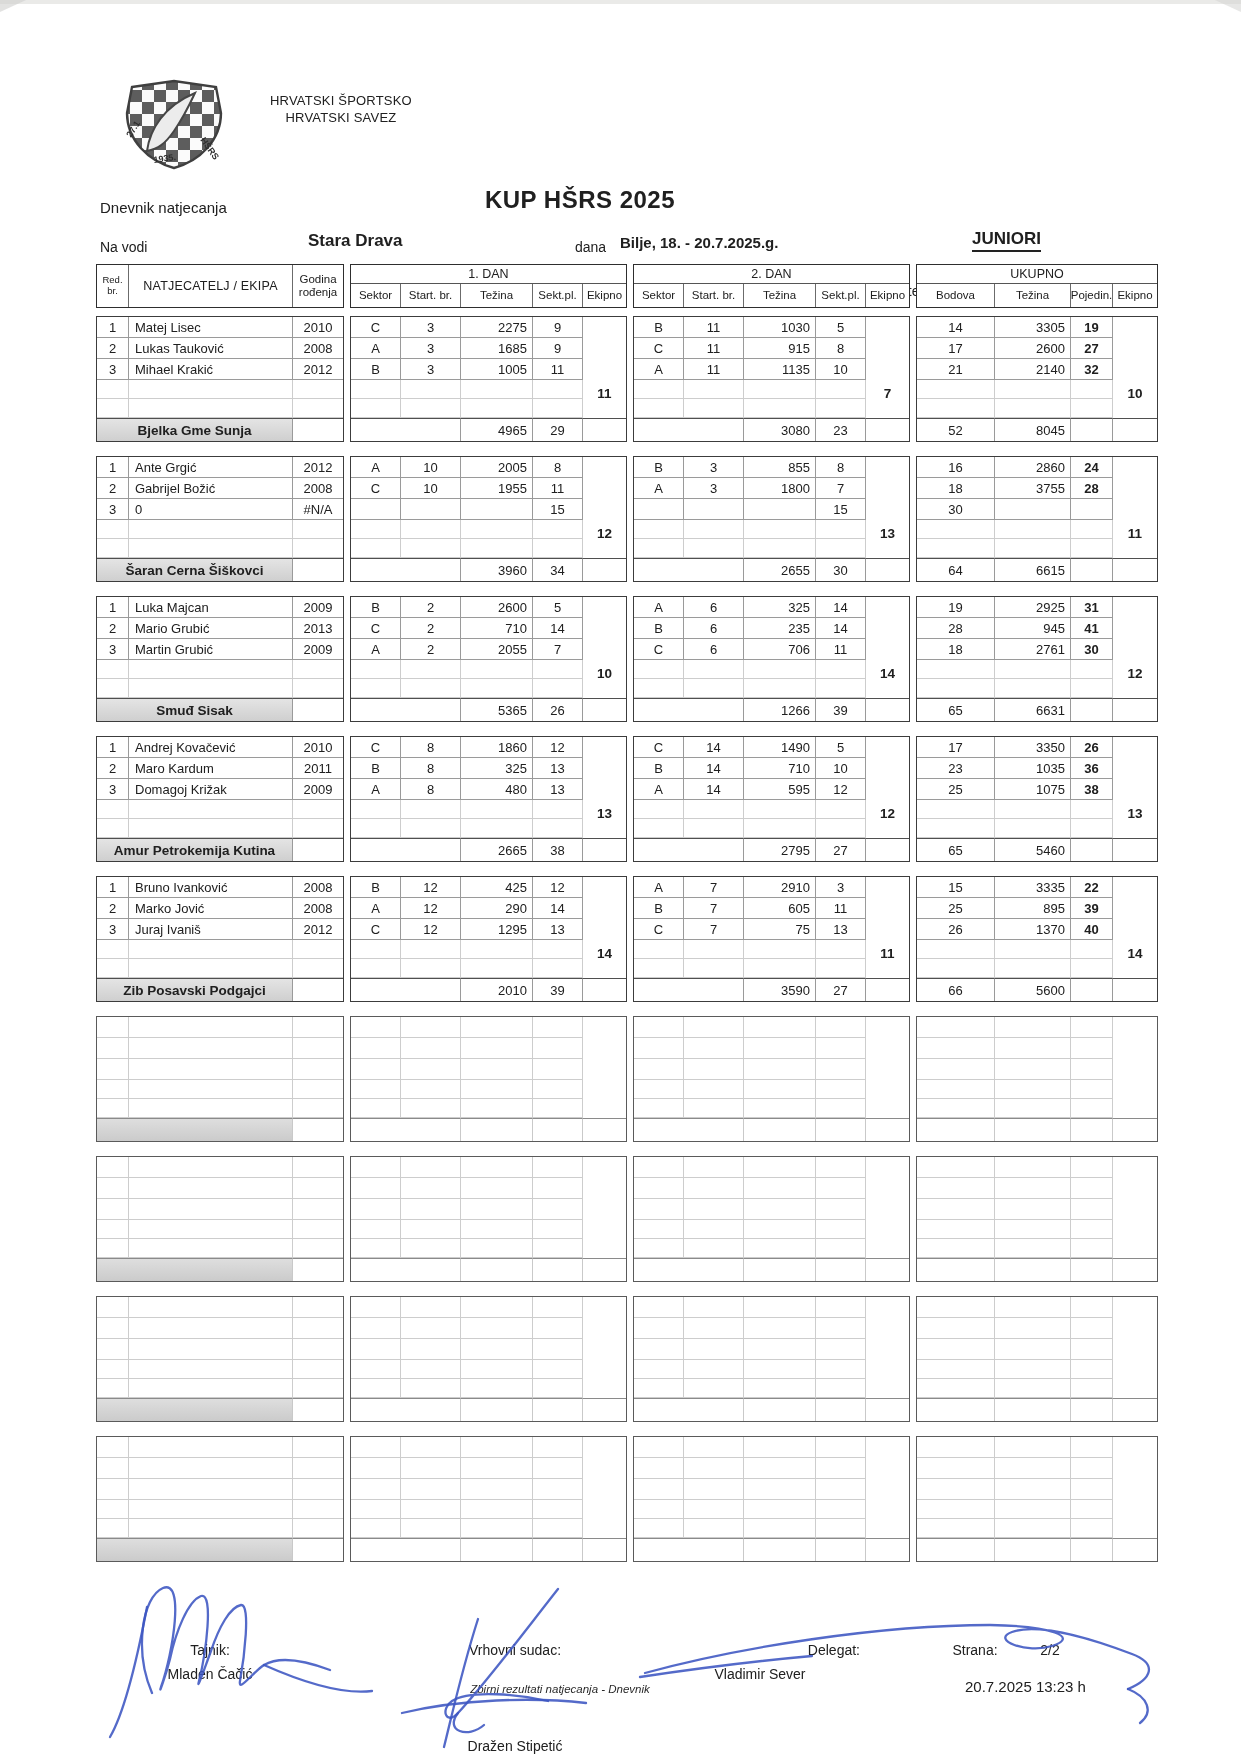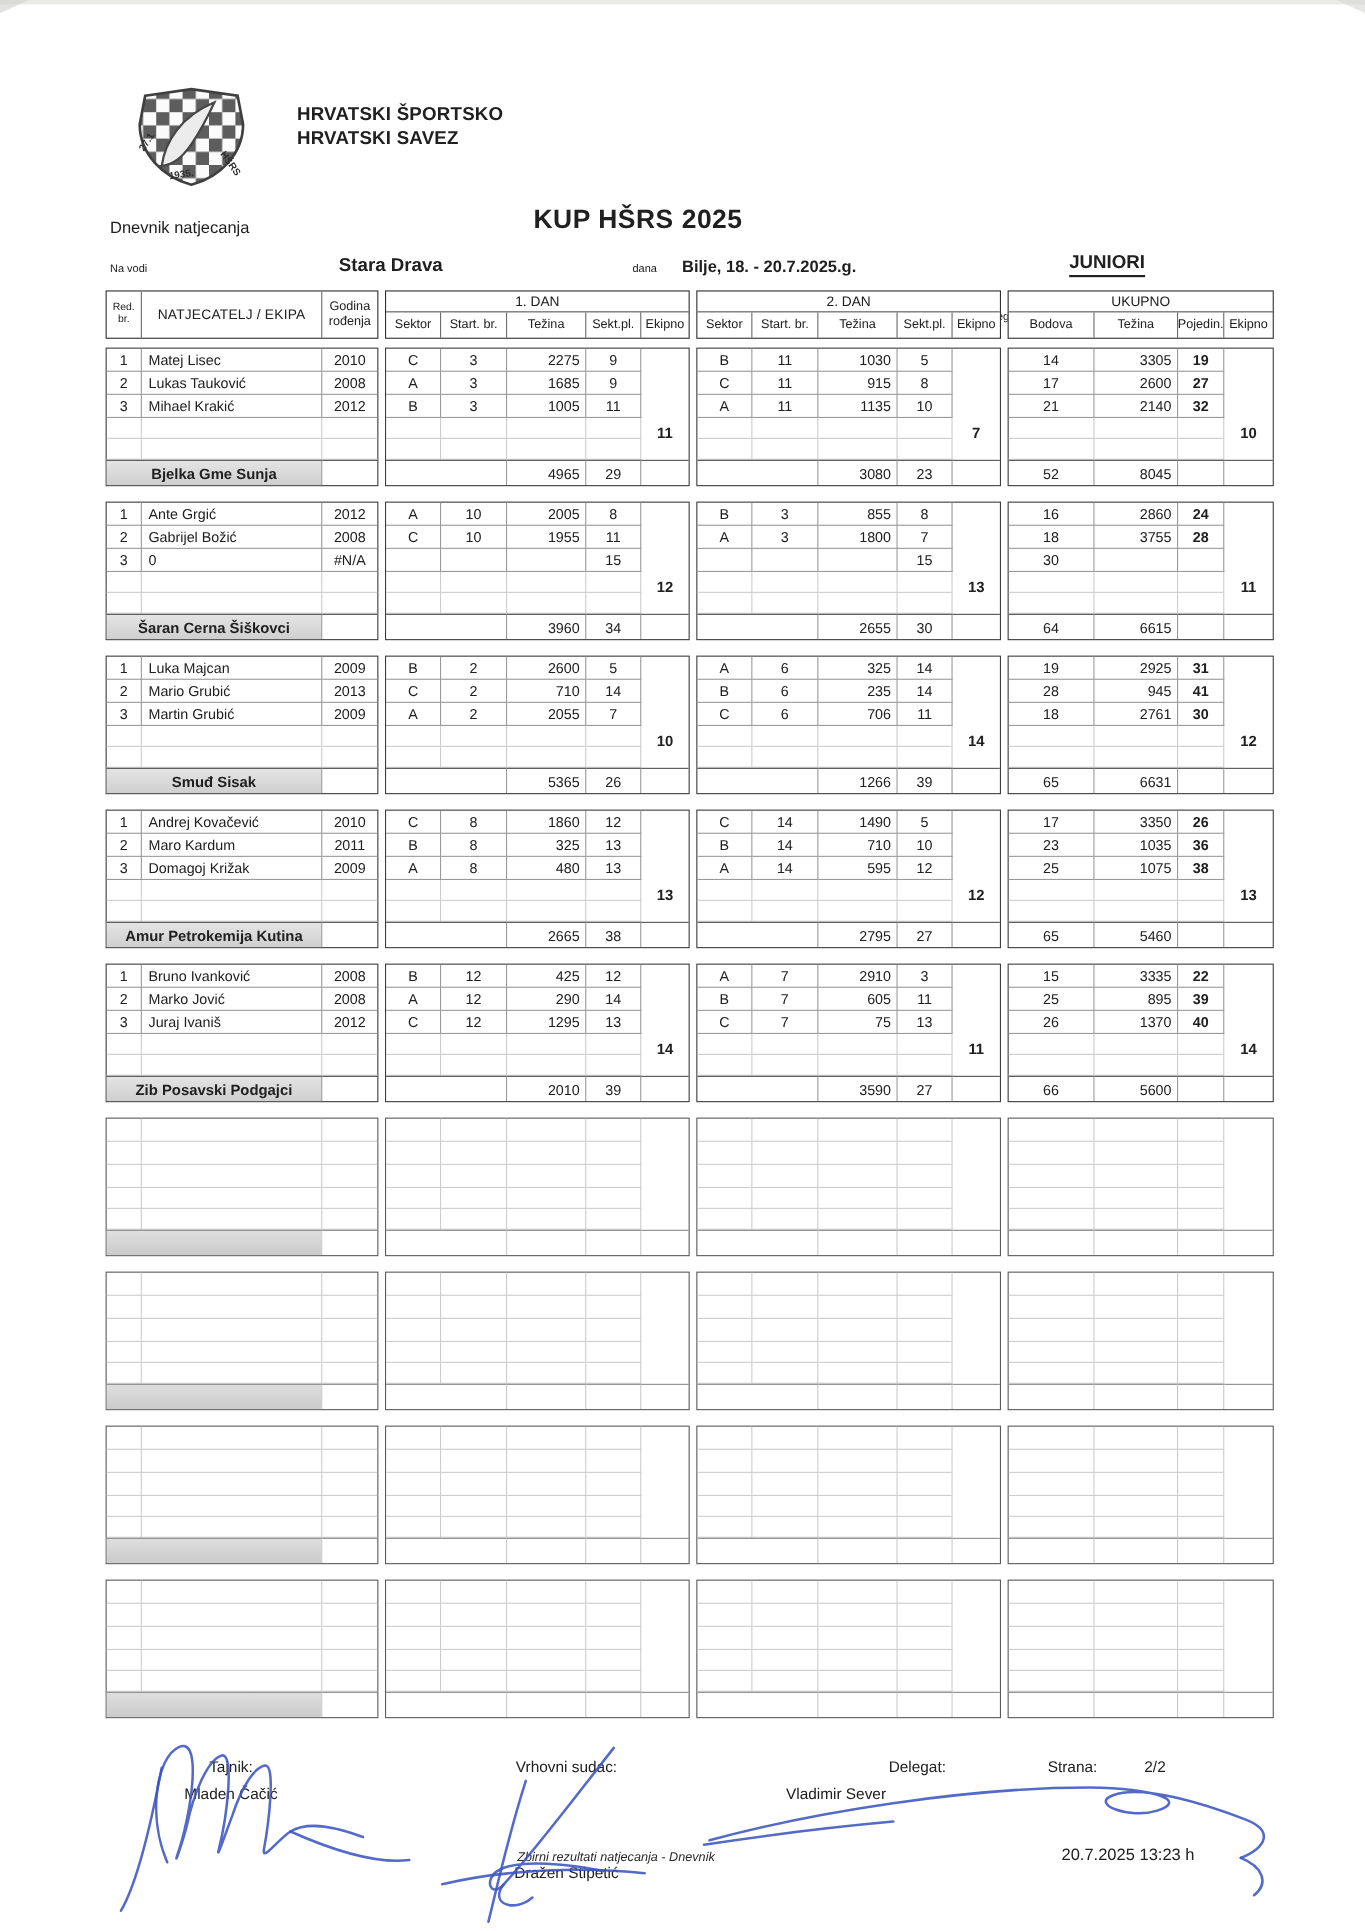--- a/index.html
+++ b/index.html
@@ -5,25 +5,25 @@
   html,body{margin:0;padding:0;}
   body{
     width:1241px;height:1755px;position:relative;background:#ffffff;
     font-family:"Liberation Sans",sans-serif;color:#202020;overflow:hidden;
   }
   
   .edge-top{position:absolute;top:0;left:0;right:0;height:4px;background:#d8d8d6;opacity:.55;}
   .corner-tl{position:absolute;top:0;left:0;width:0;height:0;border-top:12px solid #cfcfcd;border-right:26px solid transparent;opacity:.6;}
   .corner-tr{position:absolute;top:0;right:0;width:0;height:0;border-top:12px solid #d4d4d2;border-left:26px solid transparent;opacity:.55;}
 
-  .org{position:absolute;left:270px;top:93px;font-weight:bold;font-size:17px;line-height:1.3;letter-spacing:.2px;}
+  .org{position:absolute;left:270px;top:93px;font-weight:normal;font-size:13px;line-height:1.3;letter-spacing:.2px;text-align:center;}
   .logo{position:absolute;left:118px;top:78px;}
   .doc-type{position:absolute;left:100px;top:199px;font-size:15px;}
   .title{position:absolute;left:380px;top:186px;width:400px;text-align:center;font-size:24px;font-weight:bold;letter-spacing:.5px;}
-  .lbl{position:absolute;font-size:10px;}
+  .lbl{position:absolute;font-size:14px;}
   .val-bold{position:absolute;font-weight:bold;}
   .venue{left:308px;top:231px;font-size:17px;}
   .evdate{left:620px;top:234px;font-size:15px;}
   .category{left:972px;top:229px;font-size:17px;border-bottom:2.5px solid #222;padding-bottom:1px;}
 
   
   .table-area{position:absolute;left:96px;top:264px;width:1080px;}
   .headrow,.block{display:flex;gap:6px;}
   .headrow{margin-bottom:8px;}
   .block{margin-bottom:14px;}
@@ -53,21 +53,21 @@
   .team-name{grid-column:1/span 2;background:linear-gradient(#e4e4e4,#cfcfcf);font-weight:bold;font-size:13.5px;}
   .empty .team-name{background:linear-gradient(#dedede,#cbcbcb);}
   .span-ekipno{grid-row:1/6;display:flex;align-items:center;justify-content:center;padding-top:52px;font-weight:bold;font-size:13.5px;border-bottom:none!important;}
   .day-ek{grid-column:5;}
   .uk-ek{grid-column:4;}
   .empty .cell{border-color:#c9c9c9;}
   .empty .trow{border-top:1.4px solid #8a8a8a;}
   .empty .sec{border-color:#5a5a5a;}
 
   
-  .fl{position:absolute;font-size:14px;text-align:center;}
+  .fl{position:absolute;font-size:14px;text-align:center;margin-top:44px;}
   .report-line{position:absolute;left:400px;top:1683px;width:320px;text-align:center;font-style:italic;font-size:11.5px;color:#2a2a2a;}
   .printed-at{position:absolute;left:965px;top:1678px;font-size:15px;}
   .signatures{position:absolute;left:0;top:1555px;pointer-events:none;}
   .sigpath{fill:none;stroke:var(--sig,#3c55c2);stroke-width:2.3;stroke-linecap:round;stroke-linejoin:round;opacity:.88;}
 </style>
 </head>
 <body>
 
 <div class="edge-top"></div>
 <div class="corner-tl"></div>

